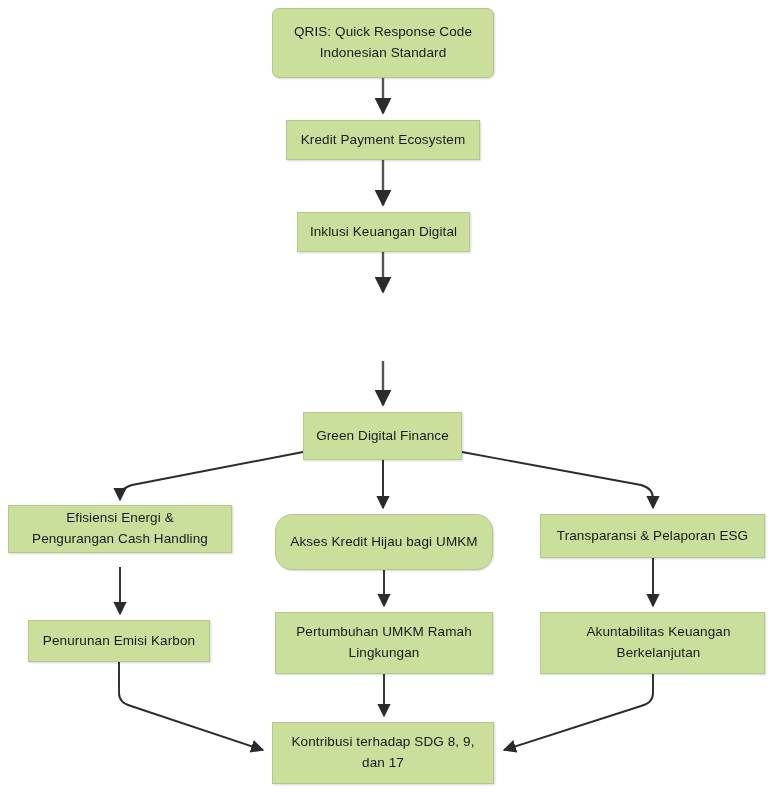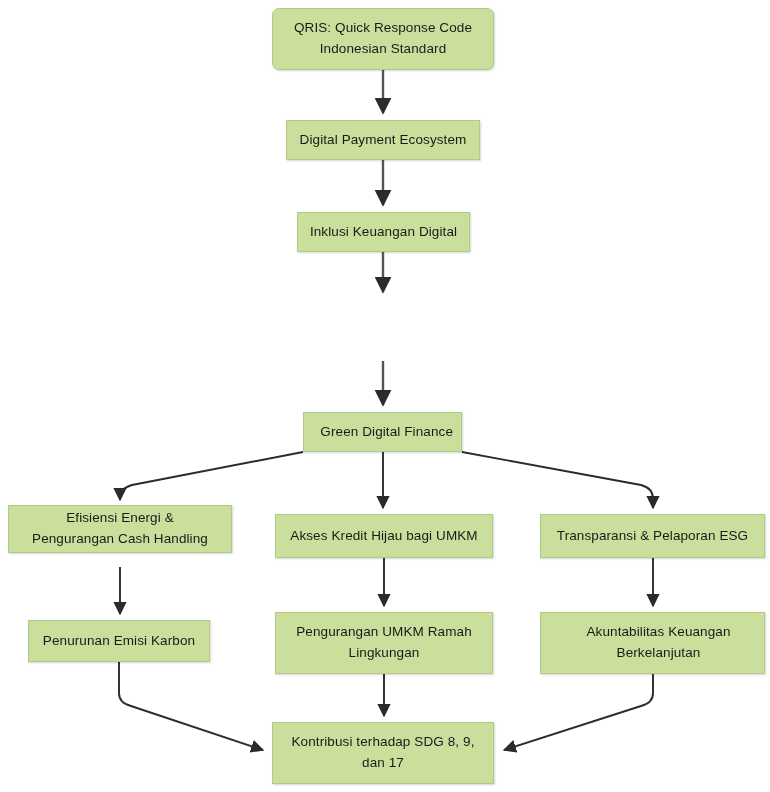--- a/index.html
+++ b/index.html
@@ -69,57 +69,57 @@
 
     <path d="M 120 567 L 120 614" stroke="#2b2b2b" stroke-width="1.9" fill="none" marker-end="url(#arrowhead)"></path>
     <path d="M 384 558 L 384 606" stroke="#2b2b2b" stroke-width="1.9" fill="none" marker-end="url(#arrowhead)"></path>
     <path d="M 653 558 L 653 606" stroke="#2b2b2b" stroke-width="1.9" fill="none" marker-end="url(#arrowhead)"></path>
 
     <path d="M 119 662 L 119 693 Q 119 703 131 706 L 263 750" stroke="#2b2b2b" stroke-width="1.9" fill="none" marker-end="url(#arrowhead)"></path>
     <path d="M 384 674 L 384 716" stroke="#2b2b2b" stroke-width="1.9" fill="none" marker-end="url(#arrowhead)"></path>
     <path d="M 653 674 L 653 693 Q 653 703 641 706 L 504 750" stroke="#2b2b2b" stroke-width="1.9" fill="none" marker-end="url(#arrowhead)"></path>
   </svg>
 
-  <div class="node rounded" style="left:272px; top:8px; width:222px; height:62px;">
+  <div class="node rounded" style="left:272px; top:8px; width:222px; height:70px;">
     <span class="label">QRIS: Quick Response Code
 Indonesian Standard</span>
   </div>
 
   <div class="node" style="left:286px; top:120px; width:194px; height:40px;">
-    <span class="label">Digital Payment Ecosystem</span>
+    <span class="label">Kredit Payment Ecosystem</span>
   </div>
 
   <div class="node" style="left:297px; top:212px; width:173px; height:40px;">
     <span class="label">Inklusi Keuangan Digital</span>
   </div>
 
 
-  <div class="node" style="left:303px; top:412px; width:159px; height:40px;justify-content:flex-end;">
+  <div class="node" style="left:303px; top:412px; width:159px; height:48px;">
     <span class="label">Green Digital Finance</span>
   </div>
 
   <div class="node" style="left:8px; top:505px; width:224px; height:48px;text-align:center;">
     <span class="label">Efisiensi Energi &amp;
 Pengurangan Cash Handling</span>
   </div>
 
-  <div class="node" style="left:275px; top:514px; width:218px; height:44px;">
+  <div class="node" style="left:275px; top:514px; width:218px; height:56px;border-radius:17px;">
     <span class="label">Akses Kredit Hijau bagi UMKM</span>
   </div>
 
   <div class="node" style="left:540px; top:514px; width:225px; height:44px;">
     <span class="label">Transparansi &amp; Pelaporan ESG</span>
   </div>
 
   <div class="node" style="left:28px; top:620px; width:182px; height:42px;">
     <span class="label">Penurunan Emisi Karbon</span>
   </div>
 
   <div class="node" style="left:275px; top:612px; width:218px; height:62px;">
-    <span class="label">Pengurangan UMKM Ramah
+    <span class="label">Pertumbuhan UMKM Ramah
 Lingkungan</span>
   </div>
 
   <div class="node" style="left:540px; top:612px; width:225px; height:62px;padding-left:12px;">
     <span class="label">Akuntabilitas Keuangan
 Berkelanjutan</span>
   </div>
 
   <div class="node" style="left:272px; top:722px; width:222px; height:62px;">
     <span class="label">Kontribusi terhadap SDG 8, 9,

